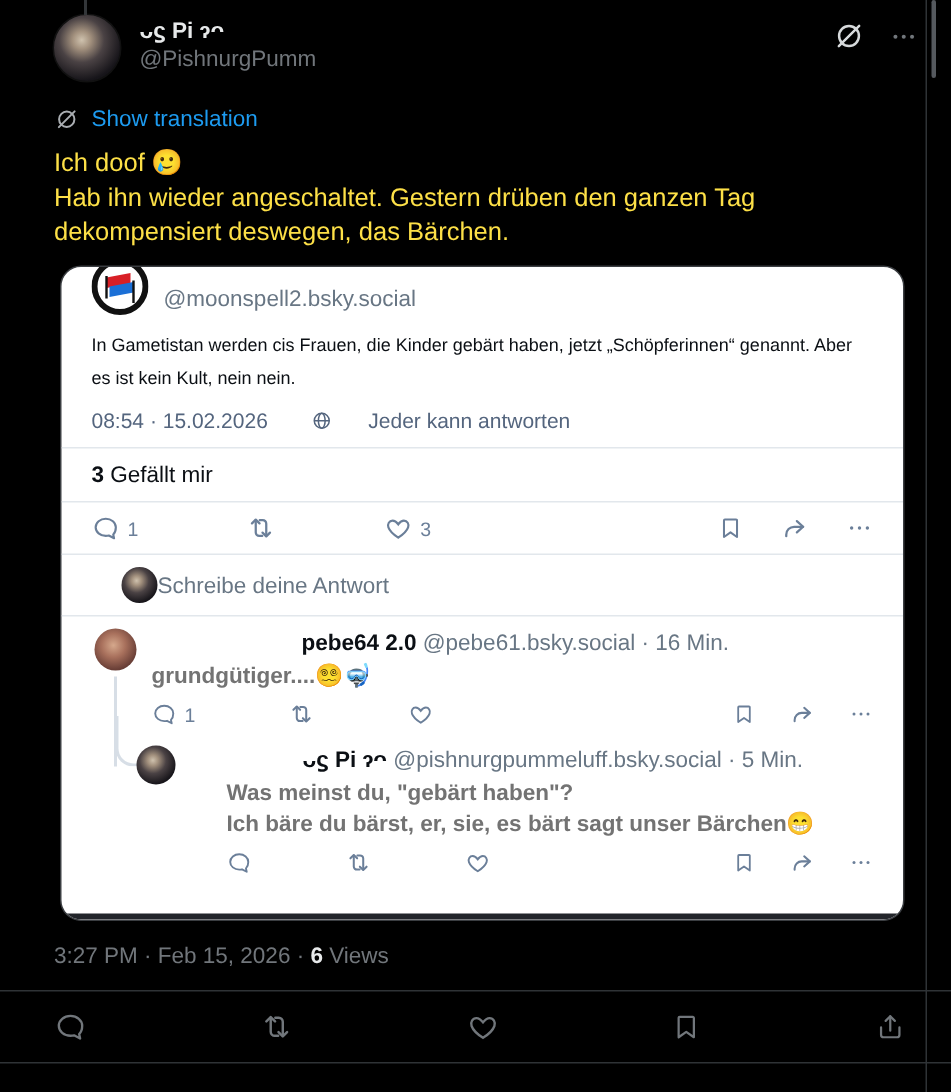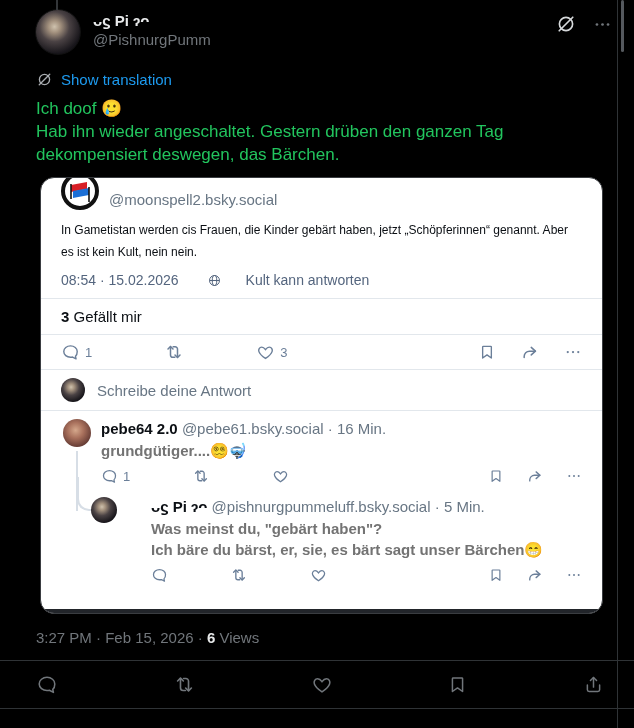--- a/index.html
+++ b/index.html
@@ -18,21 +18,21 @@
     border:1px solid #111;}
   .id-block{margin-left:12px;flex:1;min-width:0;padding-top:2px;}
   .disp-name{font-size:15px;font-weight:bold;color:#e7e9ea;line-height:19px;}
   .handle{font-size:15px;color:#71767b;line-height:20px;}
   .header-actions{display:flex;align-items:center;gap:16px;padding-top:4px;}
   .icon-btn{background:none;border:none;padding:0;cursor:pointer;display:flex;align-items:center;}
 
   .translate-row{display:flex;align-items:flex-end;gap:8px;margin:16px 16px 0 36px;}
   .translate-link{color:#1d9bf0;font-size:15px;cursor:pointer;}
 
-  .tweet-text{margin:9px 20px 0 36px;font-size:17px;line-height:23px;color:#22c55e;white-space:pre-line;}
+  .tweet-text{margin:9px 20px 0 36px;font-size:17px;line-height:23px;color:#fde047;white-space:pre-line;}
 
   
   .embed-card{
     position:relative;margin:11px 0 0 40px;width:563px;height:437px;
     background:#fff;border-radius:14px;overflow:hidden;border:1px solid #3a3d41;
     color:#0e1620;box-sizing:border-box;
   }
   .bsky-head{display:flex;align-items:flex-end;padding:0 20px;height:32px;}
   .avatar-antifa{width:38px;height:38px;margin-top:-12px;flex:0 0 auto;}
   .bsky-handle{margin-left:10px;font-size:15px;color:#687684;padding-bottom:2px;}
@@ -40,32 +40,32 @@
   .bsky-meta{display:flex;align-items:center;gap:24px;padding:9px 20px 0 20px;font-size:14px;color:#54657e;}
   .bsky-meta .dot-gap{margin-left:4px;}
   .bsky-div{height:1px;background:#e2e7ec;margin-top:10px;}
   .bsky-likes{padding:9px 20px;font-size:15px;color:#0b0f14;}
   .bsky-likes b{font-weight:bold;}
   .bsky-actions{display:flex;align-items:center;padding:7px 20px;color:#6b7f99;}
   .bsky-actions .grp{display:flex;align-items:center;gap:5px;}
   .bsky-actions .sp{width:72px;}
   .bsky-actions .right{margin-left:auto;display:flex;align-items:center;gap:24px;}
   .cnt{font-size:13px;color:#6b7f99;}
-  .bsky-composer{display:flex;align-items:center;gap:12px;padding:8px 20px;}
+  .bsky-composer{display:flex;align-items:center;padding:8px 20px;margin-left:20px;}
   .avatar-sm{width:24px;height:24px;border-radius:50%;flex:0 0 auto;
     background:radial-gradient(circle at 42% 38%, #cfc2ae 0%, #a3917e 16%, #4a4244 40%, #17151a 72%);}
   .composer-ph{font-size:15px;color:#687684;}
 
   .bsky-reply{position:relative;display:flex;padding:8px 16px 0 22px;}
   .avatar-pebe{width:28px;height:28px;border-radius:50%;flex:0 0 auto;position:relative;z-index:1;
     background:radial-gradient(circle at 45% 40%, #d5a88c 0%, #a8705c 35%, #6b4038 70%, #4a2c28 100%);}
   .avatar-nested{width:26px;height:26px;border-radius:50%;flex:0 0 auto;position:relative;z-index:1;
     background:radial-gradient(circle at 42% 38%, #cfc2ae 0%, #a3917e 16%, #4a4244 40%, #17151a 72%);}
   .reply-content{margin-left:10px;flex:1;min-width:0;}
-  .reply-namerow{font-size:15px;line-height:20px;white-space:nowrap;}
+  .reply-namerow{font-size:15px;line-height:20px;white-space:nowrap;text-align:center;}
   .reply-name{font-weight:bold;color:#0b0f14;}
   .reply-handle,.reply-time{color:#687684;}
   .reply-text{font-size:15px;line-height:21px;color:#737373;margin-top:1px;white-space:pre-line;font-weight:bold;}
   .reply-actions{display:flex;align-items:center;padding:6px 4px 4px 0;color:#6b7f99;}
   .reply-actions .grp{display:flex;align-items:center;gap:5px;}
   .reply-actions .sp{width:62px;}
   .reply-actions .right{margin-left:auto;display:flex;align-items:center;gap:22px;}
   .threadline{position:absolute;left:35px;top:40px;width:2px;height:60px;background:#d7dee6;}
   .nested{padding-left:50px;gap:24px;}
   .elbow{position:absolute;left:36px;top:-12px;width:22px;height:32px;
@@ -147,21 +147,21 @@
 
     <div class="bsky-meta">
       <span>08:54 · 15.02.2026</span>
       <span class="dot-gap">
         <svg width="15" height="15" viewBox="0 0 24 24" fill="none" stroke="#54657e" stroke-width="1.6">
           <circle cx="12" cy="12" r="8"></circle>
             <ellipse cx="12" cy="12" rx="3.6" ry="8"></ellipse>
             <path d="M4 12h16"></path>
         </svg>
       </span>
-      <span>Kult kann antworten</span>
+      <span>Jeder kann antworten</span>
     </div>
 
     <div class="bsky-div"></div>
 
     <div class="bsky-likes"><b>3</b> <span>Gefällt mir</span></div>
 
     <div class="bsky-div" style="margin-top:0;"></div>
 
     <div class="bsky-actions">
       <span class="grp">

